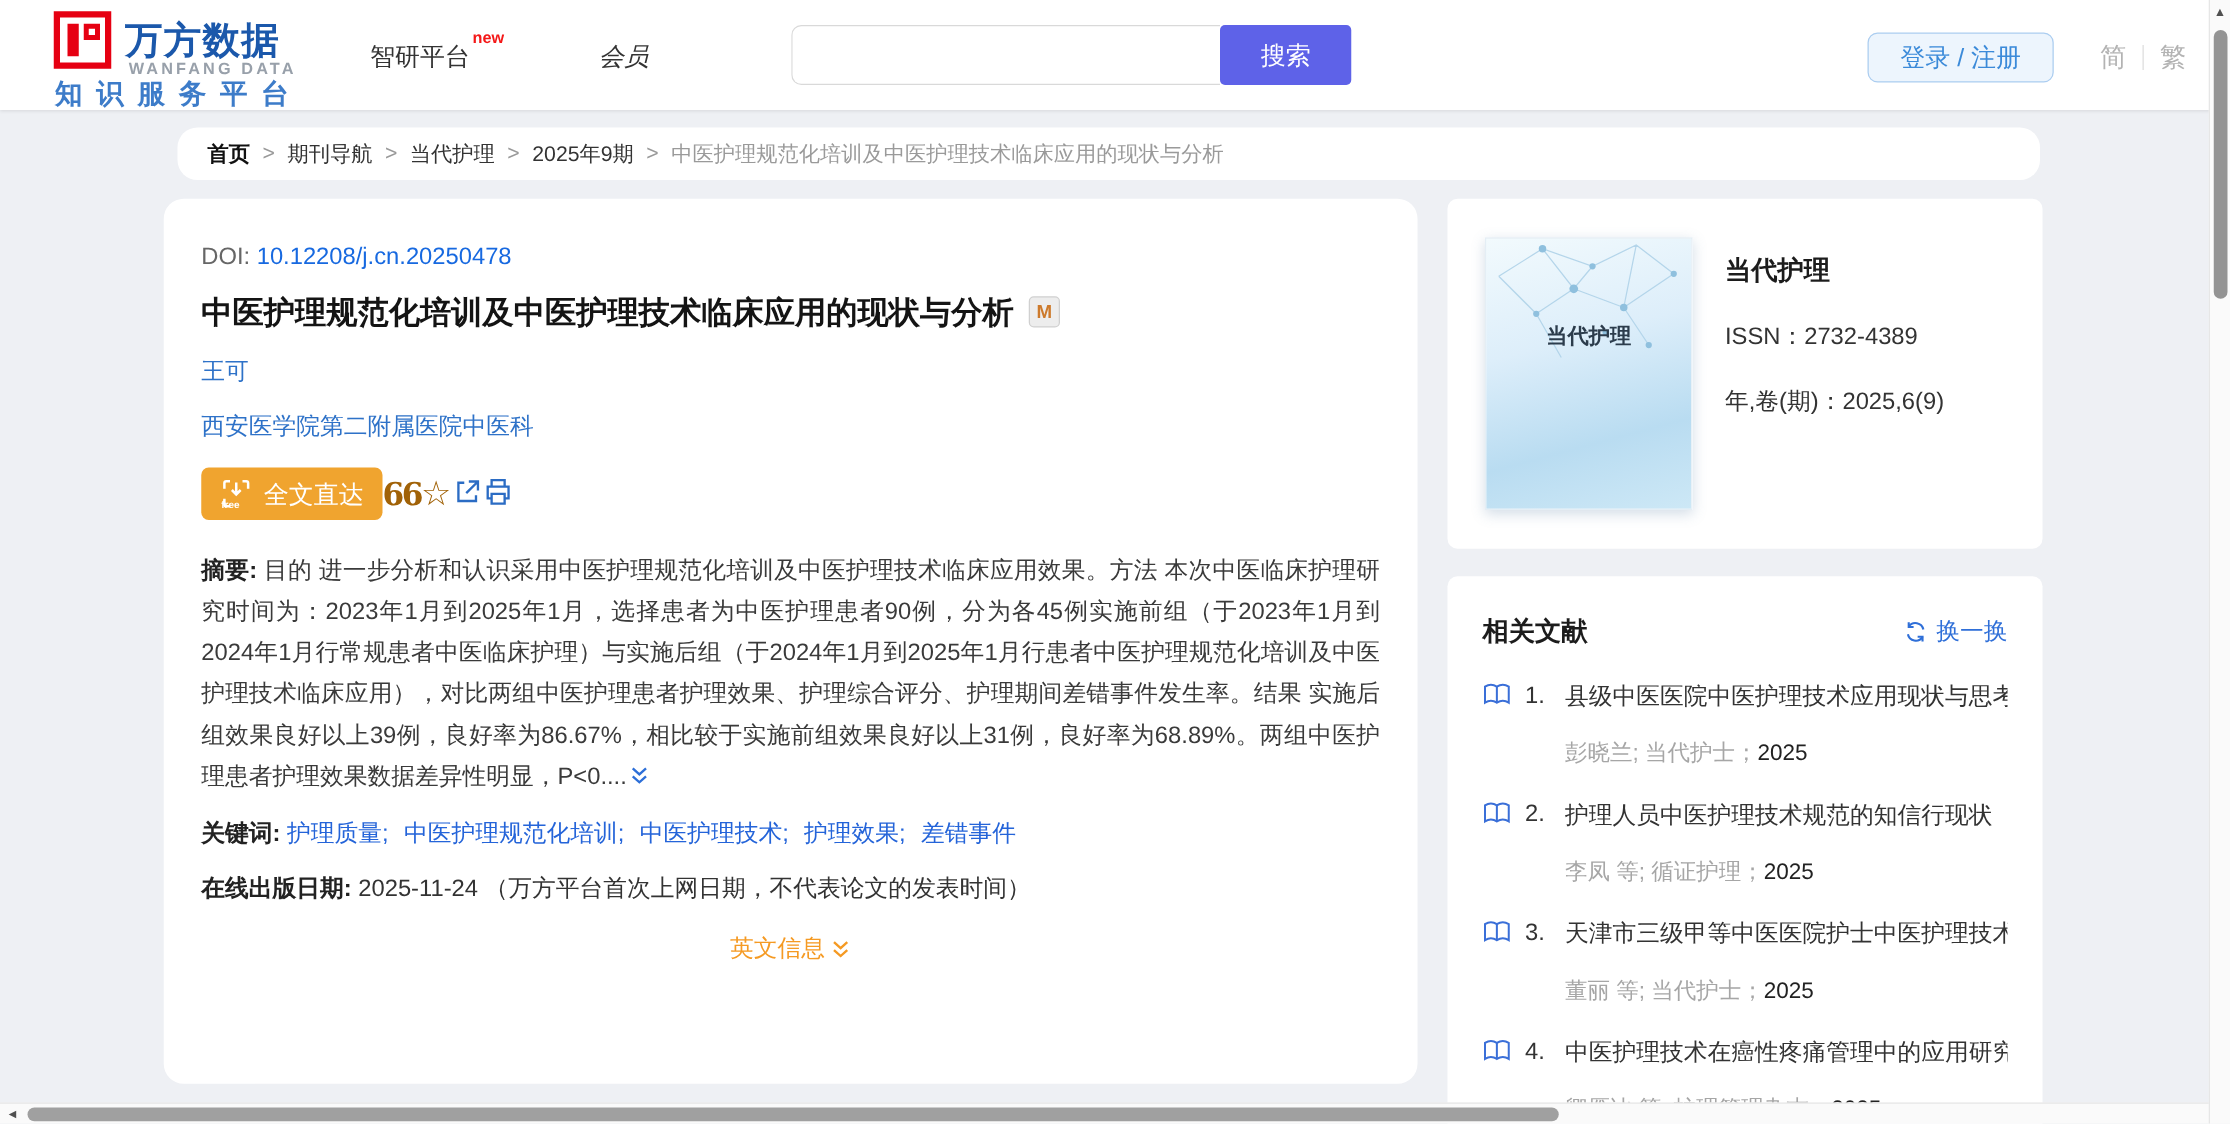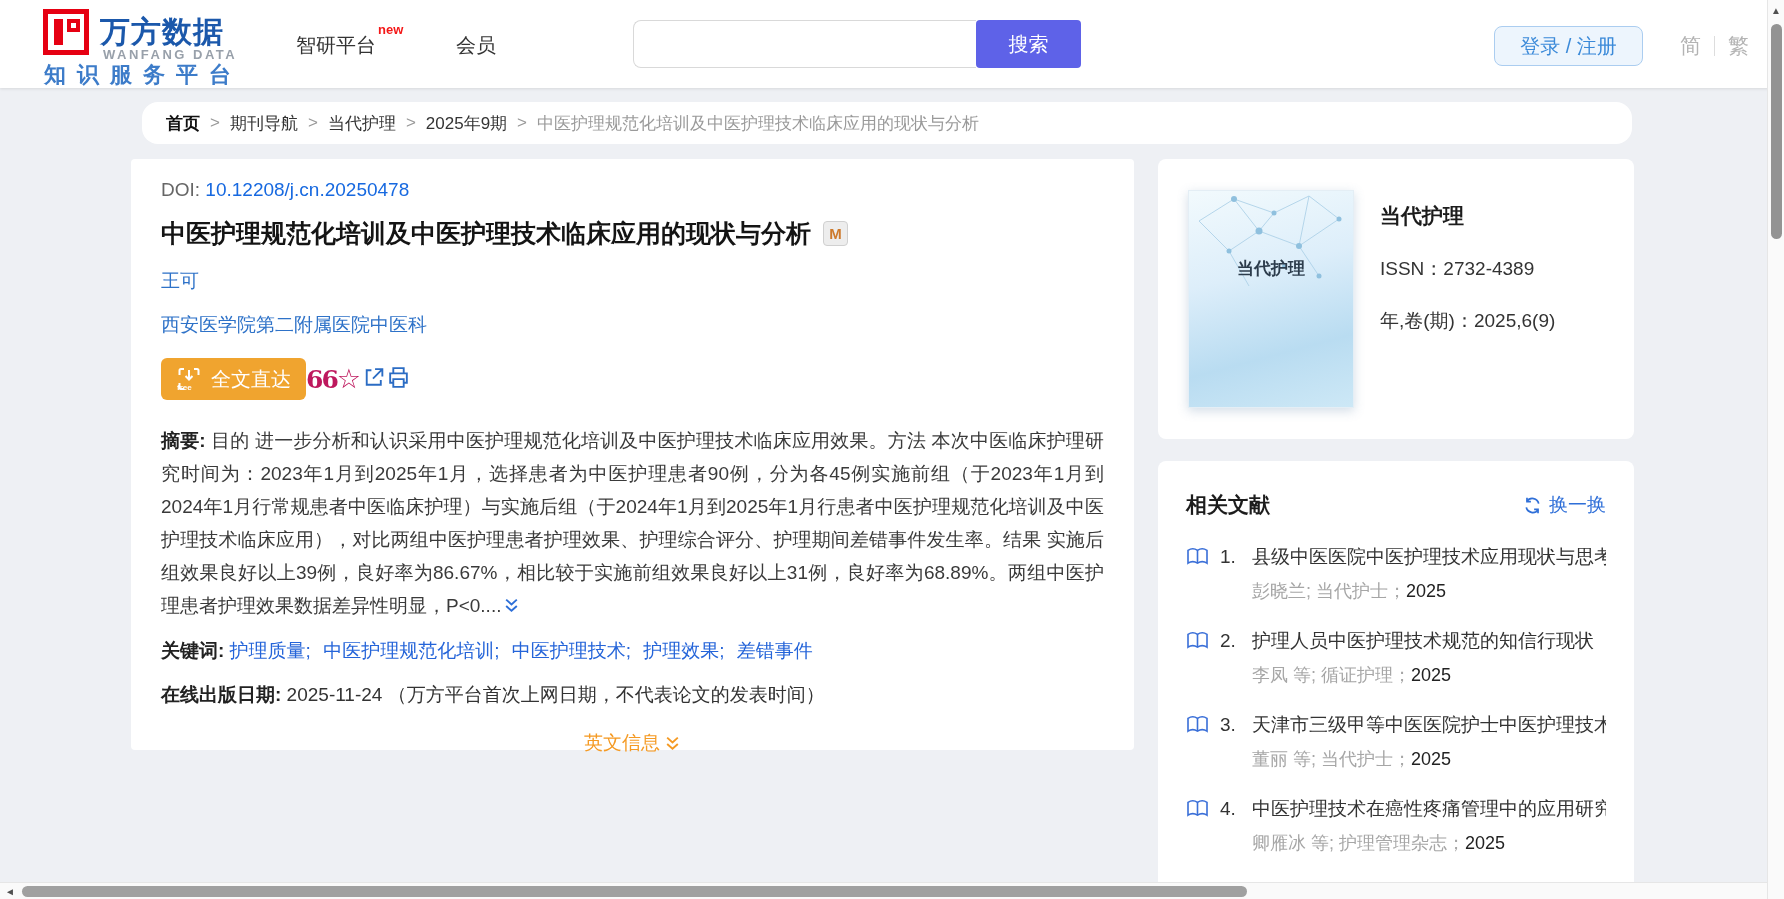--- a/index.html
+++ b/index.html
@@ -9,21 +9,21 @@
   
   .header { position:absolute; top:0; left:0; width:1784px; height:88px; background:#fff;
             box-shadow:0 1px 3px rgba(0,0,0,.10); z-index:3; }
   .logo-mark { position:absolute; left:43px; top:9px; width:46px; height:46px; border:5px solid #e60012; background:#fff; }
   .logo-bar { position:absolute; left:6px; top:5px; width:9px; height:26px; background:#e60012; }
   .logo-sq  { position:absolute; right:4px; top:5px; width:13px; height:13px; border:4px solid #e60012; }
   .brand-cn { position:absolute; left:100px; top:12px; font-size:30px; font-weight:bold; color:#1b58ab; letter-spacing:1px; }
   .brand-en { position:absolute; left:103px; top:47px; font-size:13px; font-weight:bold; letter-spacing:2.5px; color:#98a0aa; }
   .brand-sub{ position:absolute; left:44px; top:60px; font-size:22px; font-weight:600; color:#3d7cc9; letter-spacing:11px; }
   .nav-item { position:absolute; top:32px; font-size:20px; color:#333; cursor:pointer; }
-  .nav-1 { left:296px; } .nav-2 { left:456px; }
+  .nav-1 { left:296px; } .nav-2 { left:479px;font-style:italic; }
   .nav-badge { position:absolute; top:-10px; left:82px; color:#f41818; font-size:13px; font-weight:bold; }
   .search { position:absolute; left:633px; top:20px; height:48px; display:flex; }
   .search input { width:343px; height:48px; border:1px solid #d9d9d9; border-right:none;
                   border-radius:8px 0 0 8px; outline:none; font-size:18px; padding:0 14px; color:#333; }
   .search button { width:105px; height:48px; background:#5e62e8; color:#fff; font-size:20px; border:none;
                    border-radius:4px; cursor:pointer; }
   .login-btn { position:absolute; left:1494px; top:26px; width:149px; height:40px; background:#edf5fd;
                border:1px solid #abcdf0; border-radius:8px; color:#3b8ad9; font-size:20px; cursor:pointer; }
   .lang { position:absolute; left:1680px; top:32px; display:flex; align-items:center; gap:13px;
           font-size:21px; color:#b3b3b3; }
@@ -32,37 +32,37 @@
   
   .breadcrumb { position:absolute; left:142px; top:102px; width:1490px; height:42px; background:#fff;
                 border-radius:16px; display:flex; align-items:center; padding:0 24px; font-size:17px; color:#333;
                 white-space:nowrap; overflow:hidden; }
   .bc-home { font-weight:bold; color:#111; cursor:pointer; }
   .bc-link { color:#333; cursor:pointer; }
   .bc-sep { color:#999; margin:0 10px; }
   .bc-last { color:#9a9a9a; }
 
   
-  .article-card { position:absolute; left:131px; top:159px; width:1003px; height:591px; background:#fff;
-                  border-radius:4px; padding:20px 30px 0 30px; }
+  .article-card { position:absolute; left:131px; top:159px; width:1003px; height:708px; background:#fff;
+                  border-radius:16px; padding:36px 30px 0 30px; }
   .doi-row { font-size:19px; color:#666; }
   .doi-link { color:#1769e0; cursor:pointer; }
   .title-row { margin-top:16px; display:flex; align-items:center; gap:12px; }
   .article-title { font-size:25px; font-weight:bold; color:#141414; }
   .m-badge { width:25px; height:25px; background:#ededed; border:1px solid #d0d0d0; border-radius:4px;
              color:#cd7a2c; font-weight:bold; font-size:15px; display:flex; align-items:center;
              justify-content:center; flex:0 0 auto; cursor:pointer; }
   .author-row, .affil-row { margin-top:18px; font-size:19px; color:#2e72c8; }
   .author-row span, .affil-row span { cursor:pointer; }
   .actions-row { margin-top:20px; display:flex; align-items:center; }
   .fulltext-btn { height:42px; background:#f0a42f; border:none; border-radius:6px; color:#fff; font-size:20px;
                   display:flex; align-items:center; gap:9px; padding:0 15px; cursor:pointer; }
   .dl-icon { position:relative; width:26px; height:26px; }
   .dl-free { position:absolute; left:1px; bottom:0px; font-size:8px; color:#fff; font-weight:bold; }
-  .act-icon { color:#be185d; cursor:pointer; line-height:1; }
+  .act-icon { color:#a16207; cursor:pointer; line-height:1; }
   .quote-icon { font-size:25px; font-weight:bold; letter-spacing:-2px; font-family:"DejaVu Serif","Liberation Serif",serif; }
   .star-icon { font-size:27px; }
   .abstract { margin-top:24px; font-size:19px; line-height:33px; color:#3a3a3a; text-align:justify; }
   .abstract-label, .kw-label, .date-label { font-weight:bold; color:#222; }
   .expand-icon { display:inline-block; vertical-align:-2px; margin-left:2px; cursor:pointer; }
   .keywords { margin-top:14px; font-size:19px; color:#222; }
   .kw-link { color:#2464d9; cursor:pointer; }
   .kw-sep { color:#2464d9; margin-right:7px; }
   .pubdate { margin-top:18px; font-size:19px; color:#333; }
   .date-note { color:#333; }
@@ -86,21 +86,21 @@
   .related-card { position:absolute; left:1158px; top:461px; width:476px; height:470px; background:#fff;
                   border-radius:8px; padding:30px 28px; }
   .rel-header { display:flex; justify-content:space-between; align-items:center; }
   .rel-title { font-size:21px; font-weight:bold; color:#1c1c1c; }
   .refresh { display:flex; align-items:center; gap:7px; color:#2f6fd8; font-size:19px; cursor:pointer; }
   .rel-item { margin-top:25px; }
   .rel-line1 { display:flex; align-items:center; }
   .book-icon { flex:0 0 auto; width:24px; margin-top:2px; }
   .rel-num { flex:0 0 auto; width:32px; margin-left:10px; font-size:19px; color:#333; }
   .rel-item-title { font-size:19px; color:#333; white-space:nowrap; overflow:hidden; cursor:pointer; }
-  .rel-line2 { margin-left:66px; margin-top:9px; font-size:18px; }
+  .rel-line2 { margin-left:66px; margin-top:20px; font-size:18px; }
   .rel-byline { color:#a6a6a6; }
   .rel-year { color:#222; }
 
   
   .vscroll { position:absolute; right:0; top:0; width:17px; height:899px; background:#fafafa;
              border-left:1px solid #e6e6e6; z-index:6; }
   .vscroll-arrow { position:absolute; top:5px; left:3px; font-size:10px; color:#505050; }
   .vscroll-thumb { position:absolute; top:24px; left:3px; width:11px; height:215px; background:#939393; border-radius:6px; cursor:pointer; }
   .hscroll { position:absolute; left:0; bottom:0; width:1784px; height:17px; background:#fafafa;
              border-top:1px solid #e6e6e6; z-index:5; }

